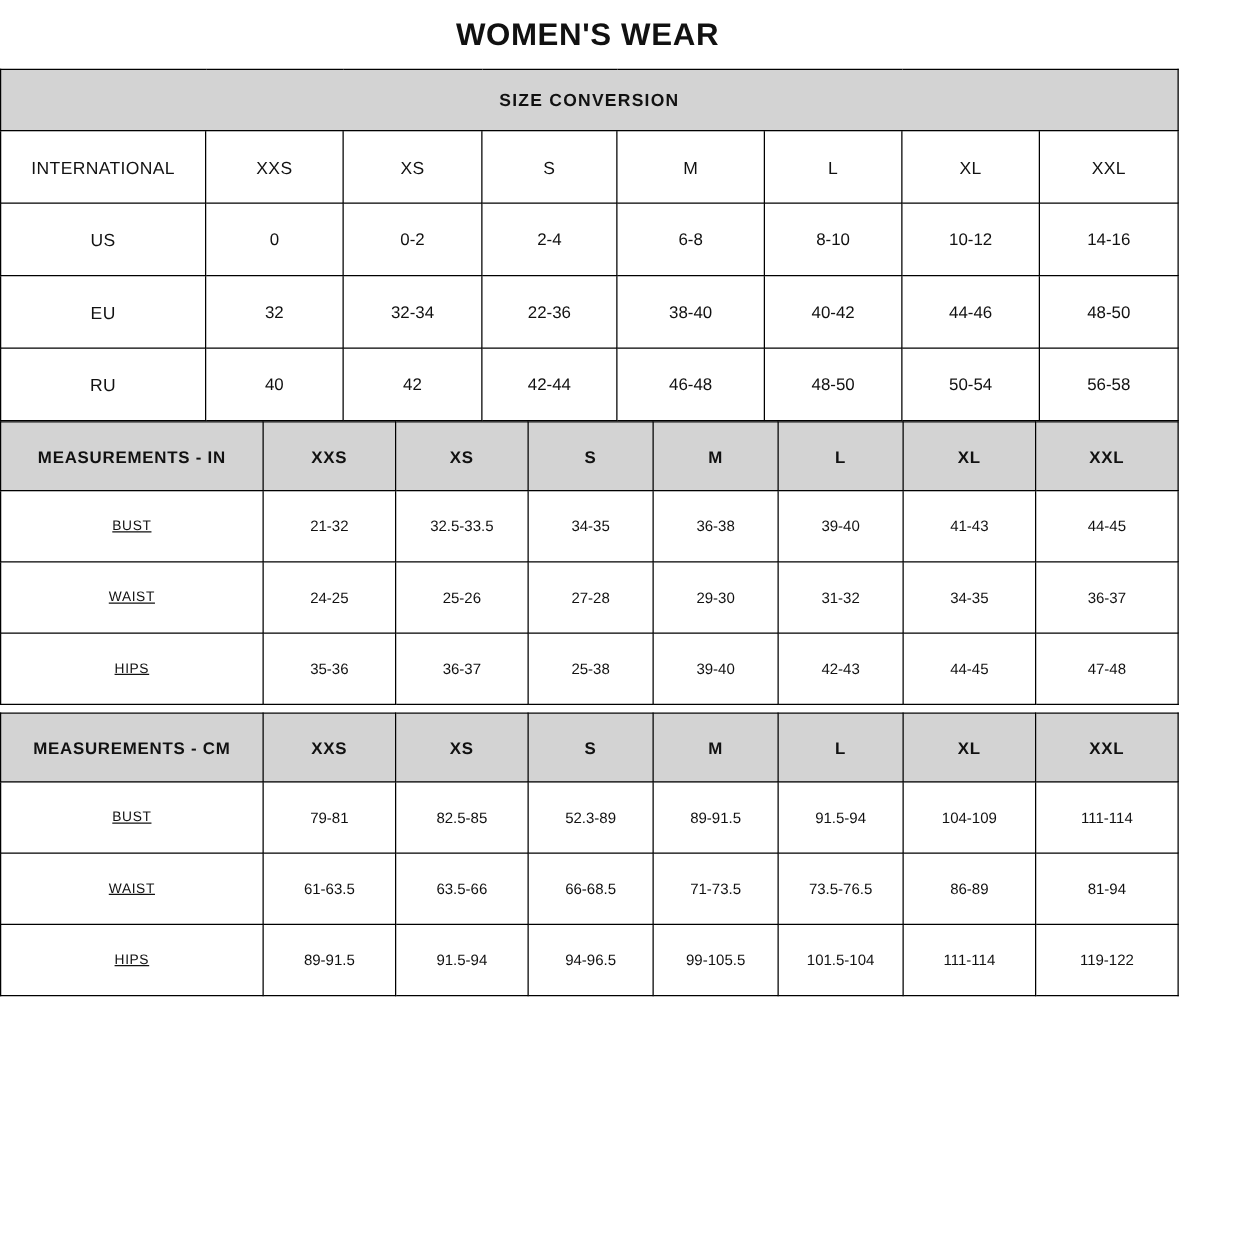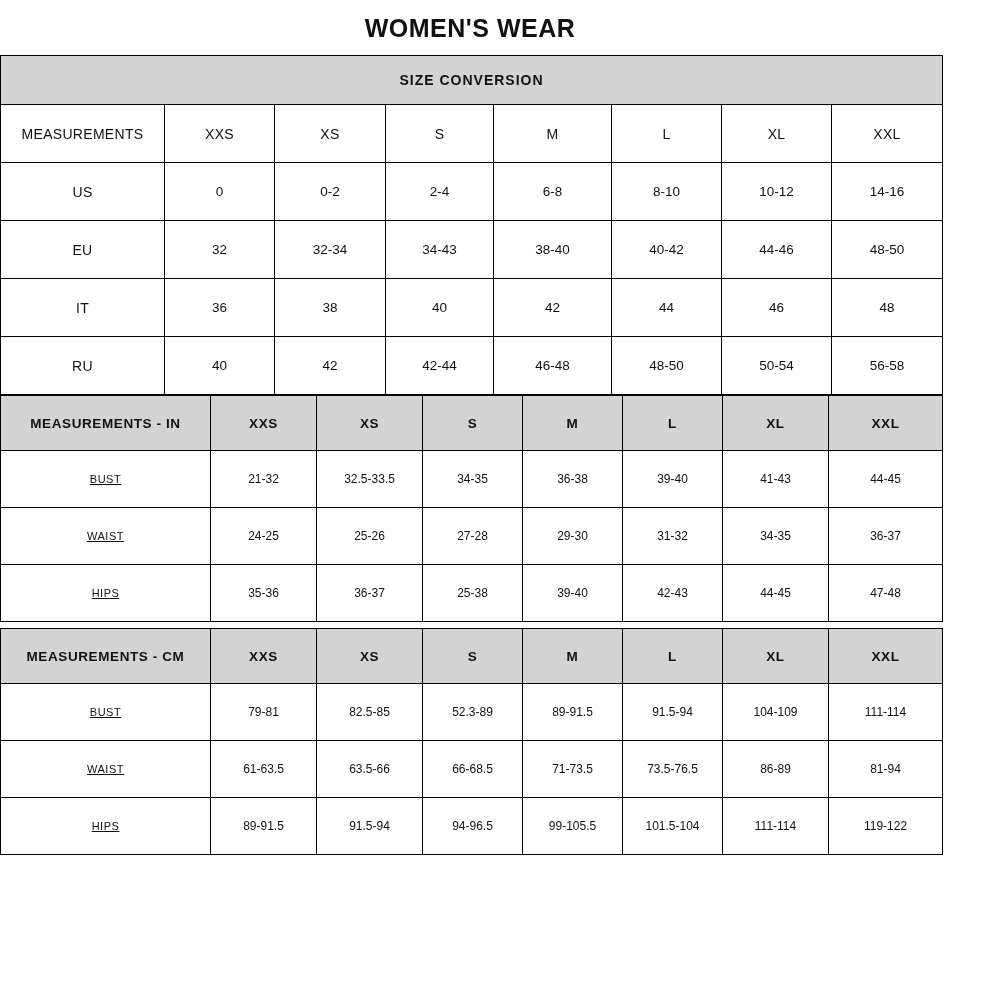--- a/index.html
+++ b/index.html
@@ -111,21 +111,21 @@
       <col style="width:118px">
       <col style="width:110px">
       <col style="width:110px">
       <col style="width:111px">
     </colgroup>
     <tbody>
       <tr>
         <td class="banner" colspan="8">SIZE CONVERSION</td>
       </tr>
       <tr class="hdr">
-        <td>MEASUREMENTS</td>
+        <td>INTERNATIONAL</td>
         <td>XXS</td>
         <td>XS</td>
         <td>S</td>
         <td>M</td>
         <td>L</td>
         <td>XL</td>
         <td>XXL</td>
       </tr>
 
       <tr class="row">
@@ -135,35 +135,25 @@
         <td>2-4</td>
         <td>6-8</td>
         <td>8-10</td>
         <td>10-12</td>
         <td>14-16</td>
       </tr>
       <tr class="row">
         <td class="rowhead">EU</td>
         <td>32</td>
         <td>32-34</td>
-        <td>34-43</td>
+        <td>22-36</td>
         <td>38-40</td>
         <td>40-42</td>
         <td>44-46</td>
         <td>48-50</td>
-      </tr>
-      <tr class="row">
-        <td class="rowhead">IT</td>
-        <td>36</td>
-        <td>38</td>
-        <td>40</td>
-        <td>42</td>
-        <td>44</td>
-        <td>46</td>
-        <td>48</td>
       </tr>
       <tr class="row">
         <td class="rowhead">RU</td>
         <td>40</td>
         <td>42</td>
         <td>42-44</td>
         <td>46-48</td>
         <td>48-50</td>
         <td>50-54</td>
         <td>56-58</td>

